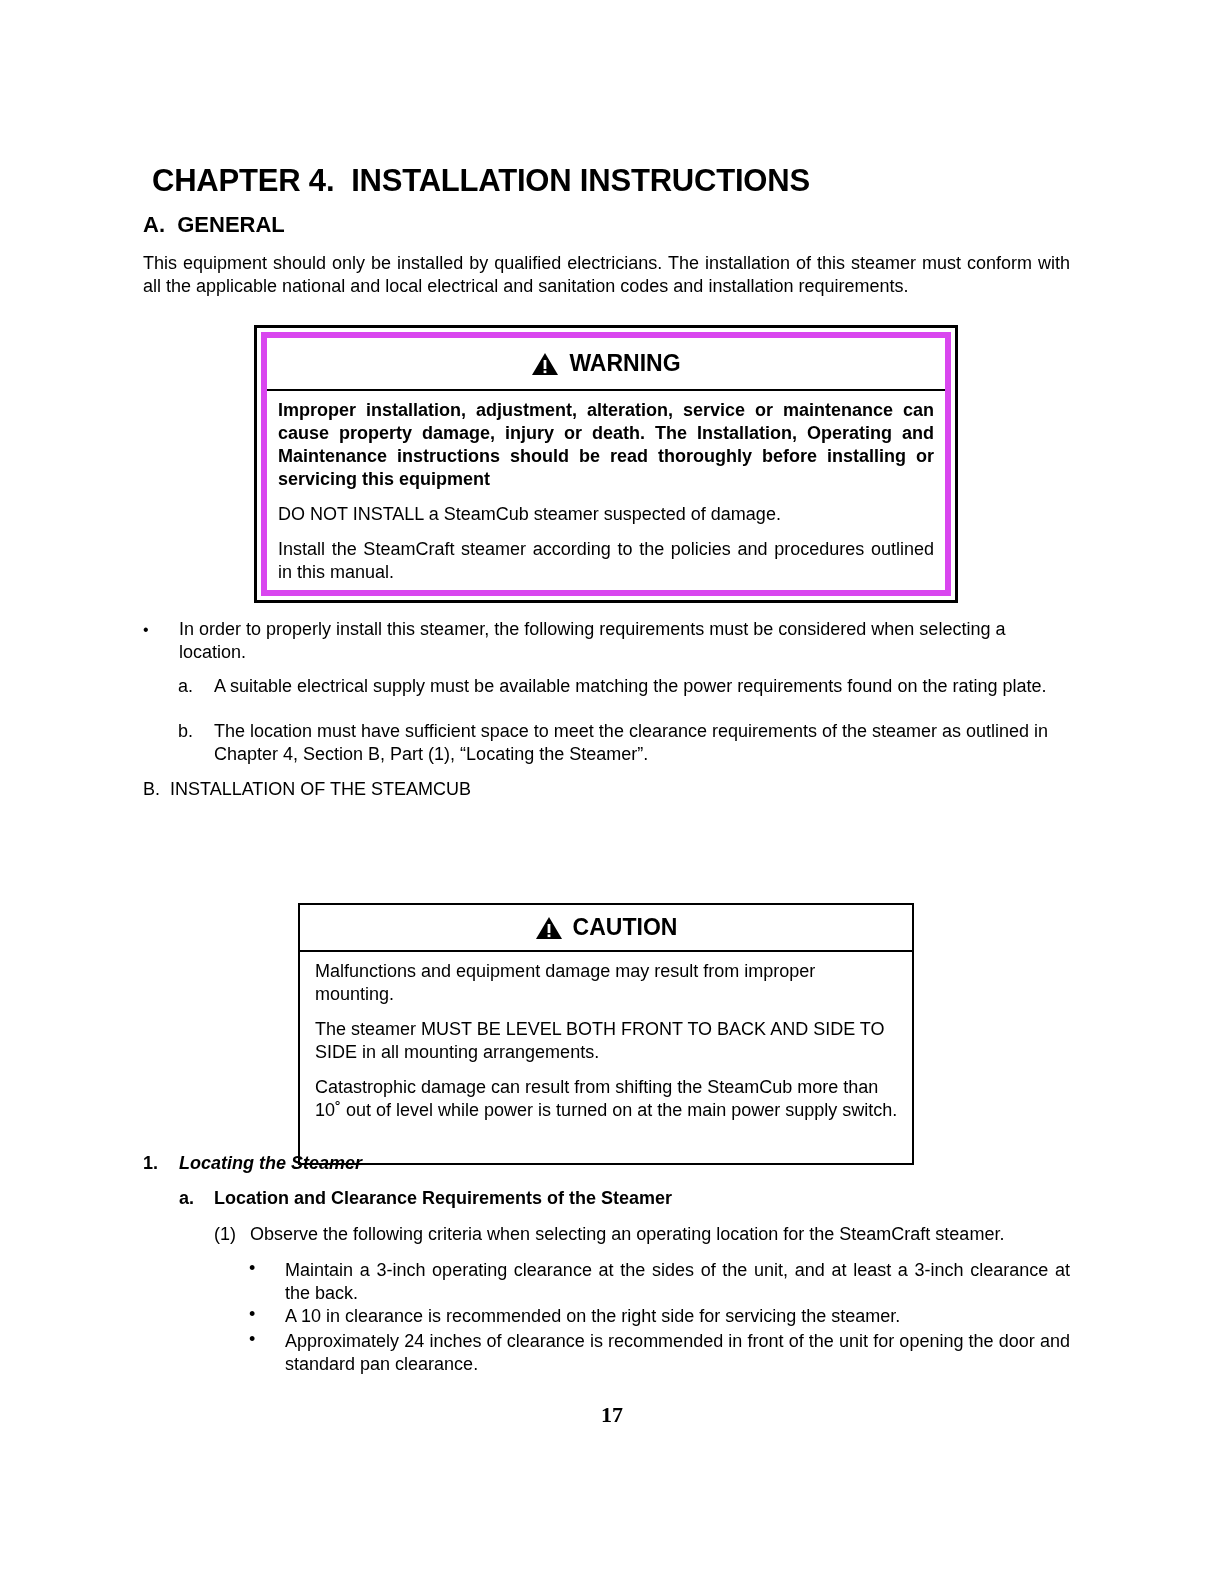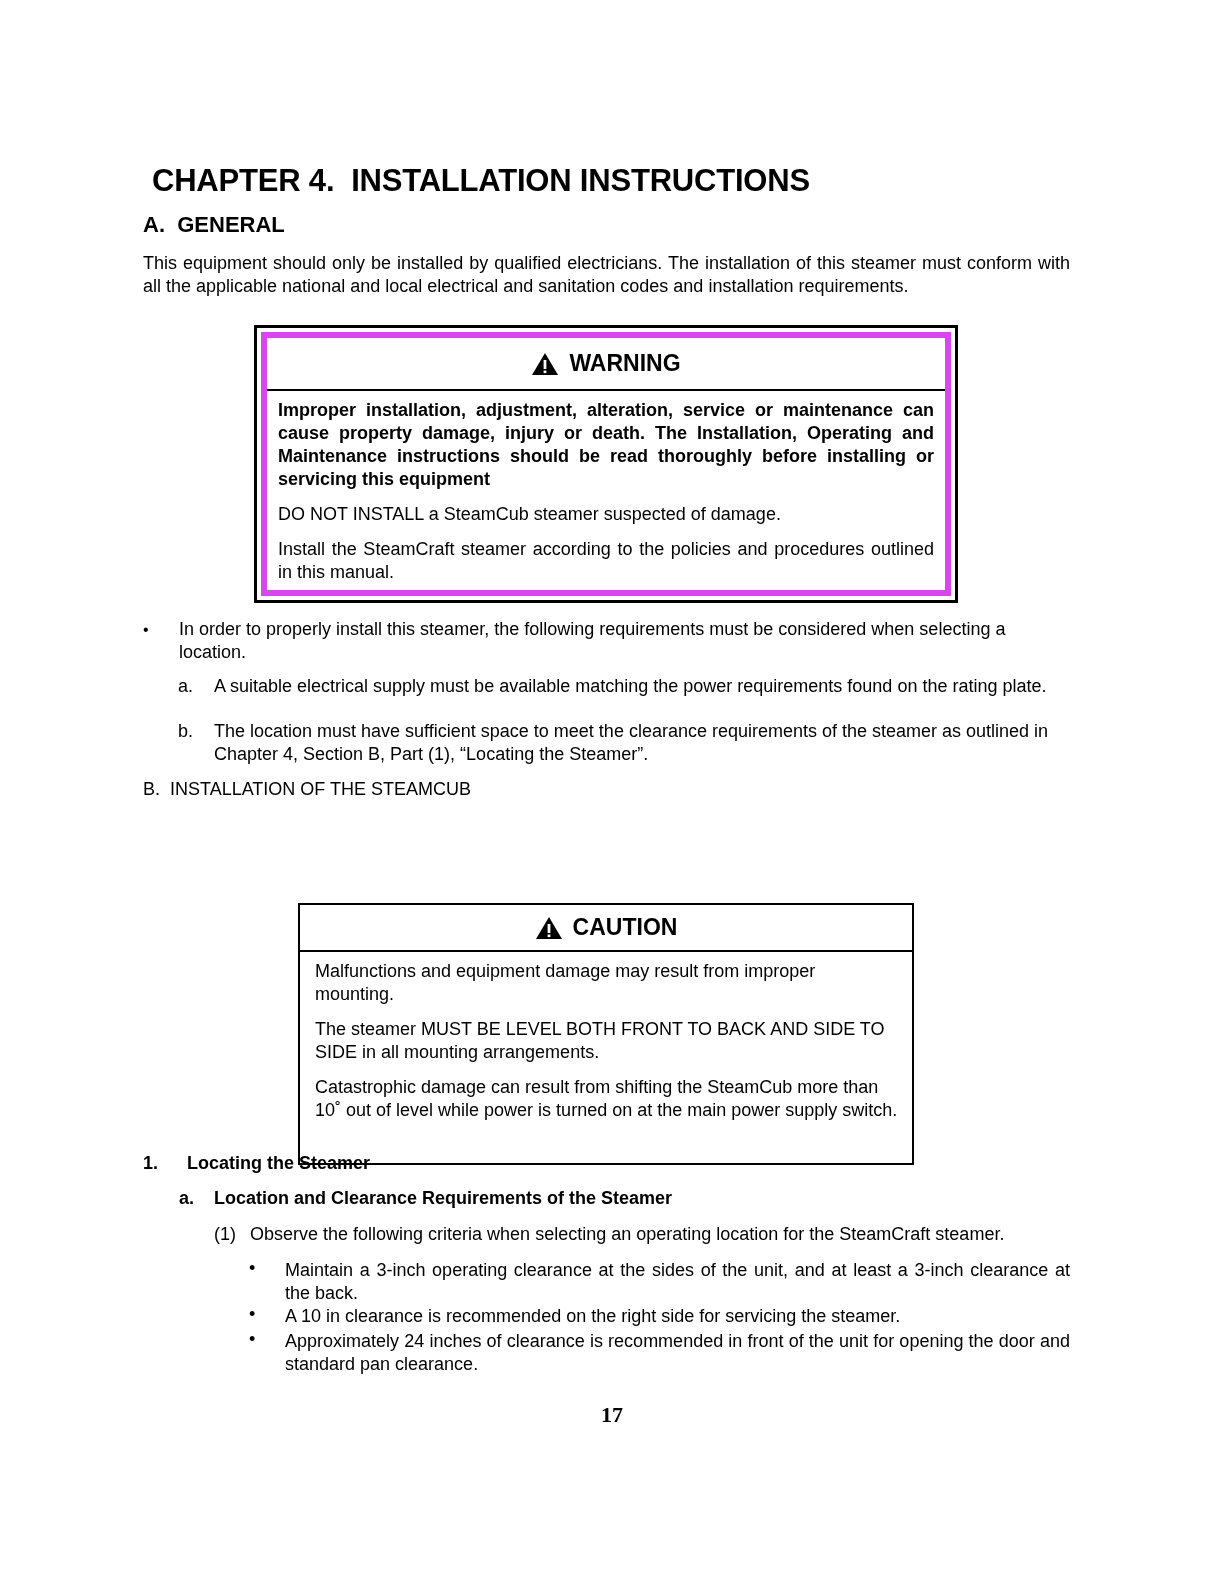--- a/index.html
+++ b/index.html
@@ -105,21 +105,21 @@
       <span>CAUTION</span>
     </div>
     <div class="box-body">
       <p>Malfunctions and equipment damage may result from improper mounting.</p>
       <p>The steamer MUST BE LEVEL BOTH FRONT TO BACK AND SIDE TO SIDE in all mounting arrangements.</p>
       <p>Catastrophic damage can result from shifting the SteamCub more than 10˚ out of level while power is turned on at the main power supply switch.</p>
     </div>
   </div>
 
   <div class="abs num-heading" style="left:143px;top:1153px;">1.</div>
-  <div class="abs num-heading" style="left:187px;top:1153px;">Locating the Steamer</div>
+  <div class="abs num-heading" style="left:179px;top:1153px;font-style:italic;">Locating the Steamer</div>
 
   <div class="abs num-heading" style="left:179px;top:1188px;">a.</div>
   <div class="abs num-heading" style="left:214px;top:1188px;">Location and Clearance Requirements of the Steamer</div>
 
   <div class="abs crit" style="height:23px;">
     <span class="crit-label">(1)</span>
     <span class="crit-text">Observe the following criteria when selecting an operating location for the SteamCraft steamer.</span>
   </div>
 
   <div class="abs li" style="top:1259px;height:46px;">

